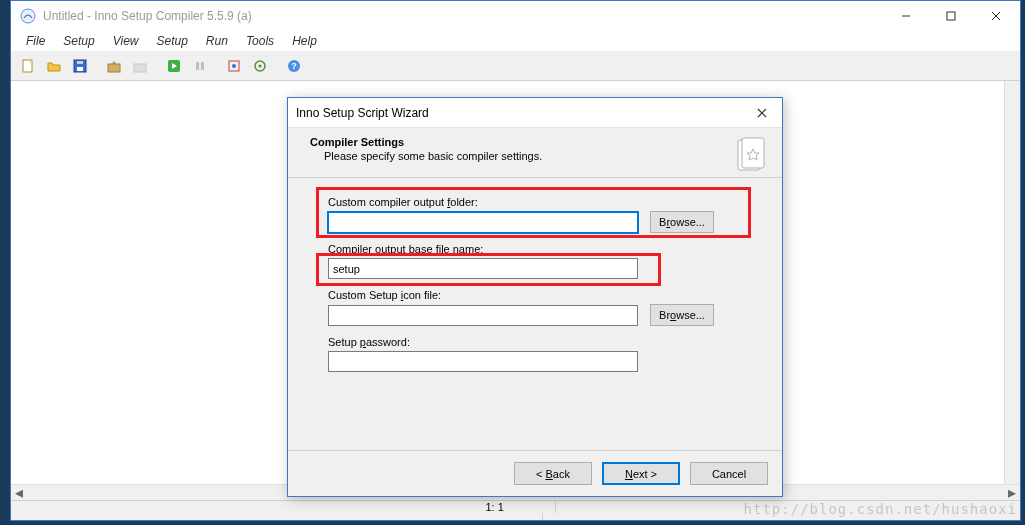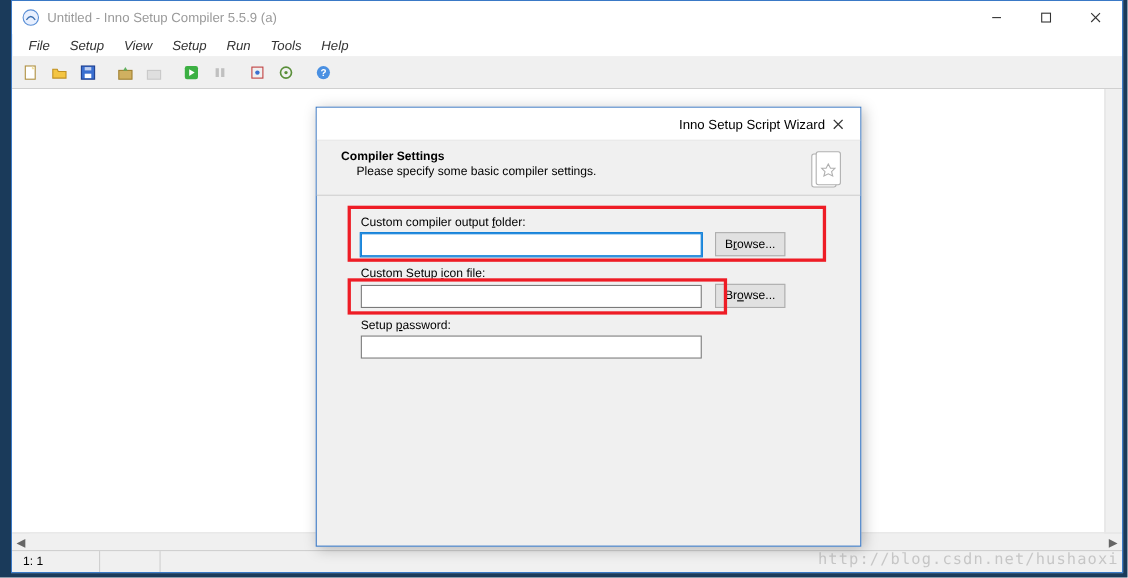--- a/index.html
+++ b/index.html
@@ -20,30 +20,30 @@
 .toolbar { height: 30px; background: #f0f0f0; border-bottom: 1px solid #d0d0d0; display: flex; align-items: center; padding: 0 5px; gap: 2px; }
 .tb-btn { width: 24px; height: 24px; display: flex; align-items: center; justify-content: center; border-radius: 2px; }
 .tb-sep { width: 6px; }
 
 .editor { flex: 1; background: #fff; position: relative; overflow: hidden; }
 .scrollbar-h { position: absolute; left: 0; right: 0; bottom: 0; height: 16px; background: #f0f0f0; border-top: 1px solid #e0e0e0; display:flex; align-items:center; }
 .scroll-arrow { width: 16px; height:16px; display:flex; align-items:center; justify-content:center; color:#666;}
 .scroll-track { flex:1; height:16px; background:#f0f0f0;}
 .scrollbar-v { position:absolute; right:0; top:0; bottom:16px; width:16px; background:#f0f0f0; border-left:1px solid #e0e0e0;}
 
-.statusbar { height: 20px; background: #f0f0f0; border-top: 1px solid #d0d0d0; display: flex; align-items: center; font-size: 11px; }
+.statusbar { height: 20px; background: #f0f0f0; border-top: 1px solid #d0d0d0; display: flex; align-items: center; font-size: 11px; flex-direction: column; }
 .status-cell { border-right: 1px solid #d0d0d0; padding: 0 10px; height:100%; display:flex; align-items:center;}
 .status-cell.pos { width:80px;}
 .status-cell.spacer { width:55px; }
 .status-cell.mode { width:140px; }
 
 
 .dialog { position: absolute; left: 287px; top: 97px; width: 496px; height: 400px; background: #f0f0f0; border: 1px solid #3a79c6; box-shadow: 2px 2px 12px rgba(0,0,0,0.25); display:flex; flex-direction:column; }
 .dlg-title { height: 30px; background: #fff; display: flex; align-items: center; padding: 0 8px; border-bottom: 1px solid #e4e4e4;}
-.dlg-title span { font-size: 12px; flex:1;text-align:right; }
+.dlg-title span { font-size: 12px; flex:1; }
 .dlg-close { width: 24px; height:24px; display:flex; align-items:center; justify-content:center;}
 
 .dlg-header { height: 50px; display:flex; align-items:flex-start; padding: 8px 12px 4px 22px; border-bottom: 1px solid #d0d0d0; position:relative; background:#f0f0f0;justify-content:center;}
 .dlg-header-txt { flex:1; }
 .dlg-header-txt .h1 { font-size: 11px; font-weight: bold; }
 .dlg-header-txt .h2 { font-size: 11px; padding-left: 14px; margin-top: 2px; }
 .dlg-header-icon { width:40px; height:40px; }
 
 .dlg-body { flex:1; padding: 18px 40px 10px 40px; position:relative; }
 .field-group { margin-bottom: 10px; }
@@ -220,32 +220,43 @@
     <div class="redbox2"></div>
 
     <div class="field-group">
       <label class="field-label">Custom compiler output <span class="underline-letter">f</span>older:</label>
       <div class="field-row">
         <input class="text-input w1 focus-input" value="" style="">
         <button class="browse-btn">B<span class="underline-letter">r</span>owse...</button>
       </div>
     </div>
 
+    <div class="field-group">
+      <label class="field-label">Compiler output base <span class="underline-letter">f</span>ile name:</label>
+      <div class="field-row">
+        <input class="text-input w2" value="setup" style="">
+      </div>
+    </div>
 
     <div class="field-group">
       <label class="field-label">Custom Setup <span class="underline-letter">i</span>con file:</label>
       <div class="field-row">
         <input class="text-input w1" value="" style="">
         <button class="browse-btn">Br<span class="underline-letter">o</span>wse...</button>
       </div>
     </div>
 
     <div class="field-group">
       <label class="field-label">Setup <span class="underline-letter">p</span>assword:</label>
       <div class="field-row">
         <input class="text-input w2" value="" style="">
       </div>
     </div>
   </div>
 
+  <div class="dlg-footer">
+    <button class="dlg-btn">&lt; <span class="underline-letter">B</span>ack</button>
+    <button class="dlg-btn primary"><span class="underline-letter">N</span>ext &gt;</button>
+    <button class="dlg-btn">Cancel</button>
+  </div>
 </div>
 
 <div class="watermark">http://blog.csdn.net/hushaoxi</div>
 
 </body></html>

